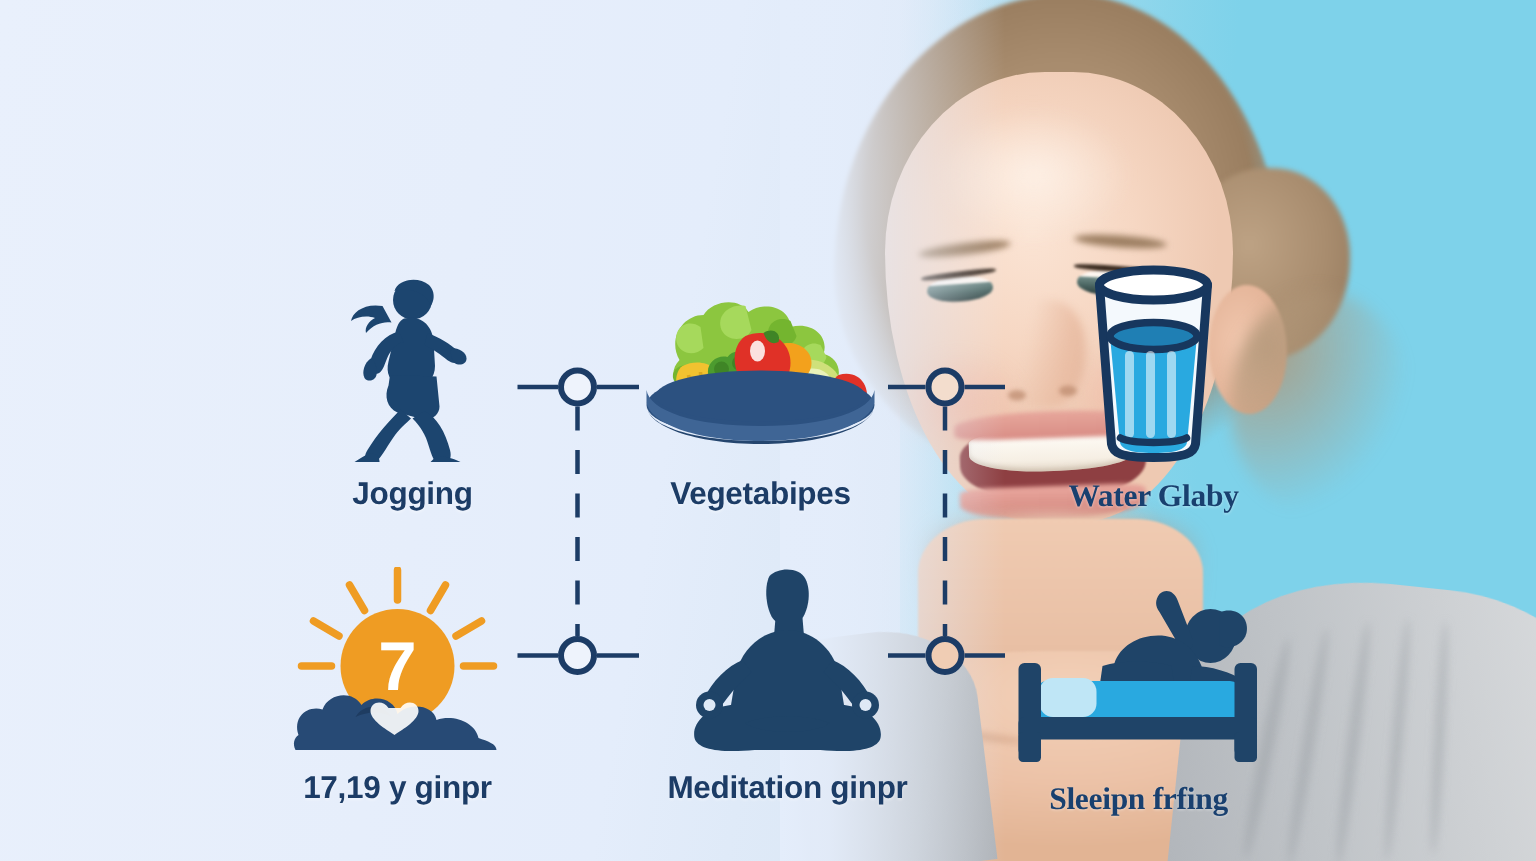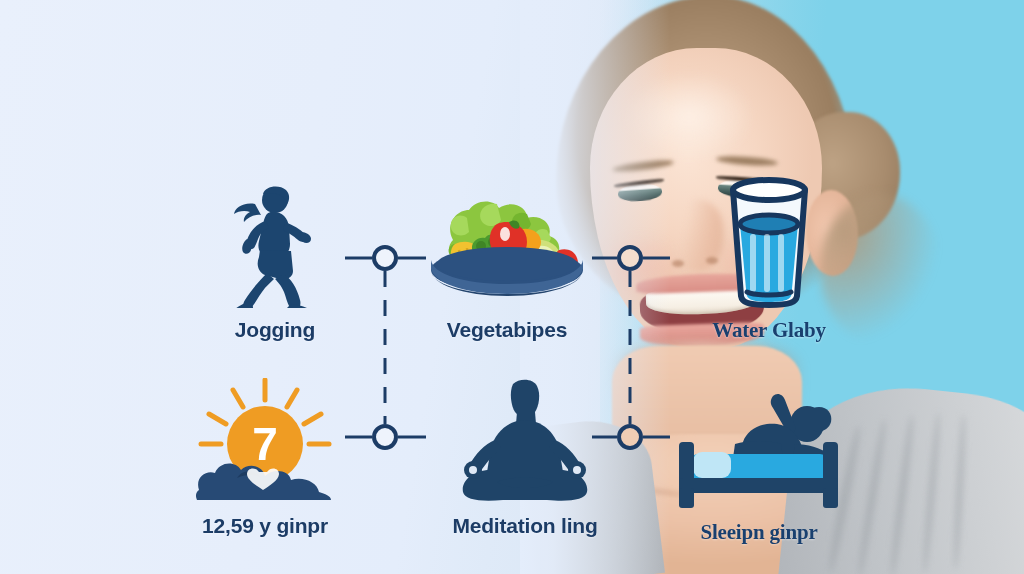--- a/index.html
+++ b/index.html
@@ -443,21 +443,21 @@
           <text x="72" y="82" text-anchor="middle" font-family="Liberation Sans, sans-serif" font-size="46" font-weight="700" fill="#ffffff">7</text>
 
           <g fill="#274a75">
             <path d="M6 112 C2 100 12 92 22 95 C26 84 42 82 48 92 C56 84 70 88 72 98 C80 90 96 92 98 102 C110 98 124 104 126 114 C132 116 138 118 138 122 L4 122 C2 118 3 114 6 112 Z"></path>
             <path d="M44 100 C50 90 64 92 68 100 C62 96 52 96 44 100 Z" fill="#1e3c61"></path>
           </g>
 
           <path d="M66 94 C62 88 54 90 54 96 C54 102 64 108 70 112 C76 108 86 102 86 96 C86 90 78 88 74 94 Z" fill="#ffffff" opacity="0.9"></path>
         </svg>
       </div>
-      <div class="label">12,59 y ginpr</div>
+      <div class="label">17,19 y ginpr</div>
     </div>
 
     <div class="habit h-med">
       <div class="icon-wrap">
         <svg width="136" height="126" viewBox="0 0 136 126">
           <g fill="#1f4468">
 
             <path d="M56 6 C62 0 76 0 80 8 C84 16 82 28 78 34 C74 40 62 40 58 34 C54 28 52 14 56 6 Z"></path>
 
             <path d="M60 34 L78 34 L79 46 L59 46 Z"></path>
@@ -471,21 +471,21 @@
             <path d="M30 92 C14 94 4 104 6 114 C8 122 24 124 46 122 L90 122 C112 124 128 122 130 114 C132 104 122 94 106 92 Z"></path>
             <path d="M40 104 C54 98 82 98 96 104 C86 112 50 112 40 104 Z" fill="#2a5party"></path>
           </g>
 
           <circle cx="16" cy="92" r="9" fill="#1f4468"></circle>
           <circle cx="16" cy="92" r="4" fill="#dfe9f6"></circle>
           <circle cx="120" cy="92" r="9" fill="#1f4468"></circle>
           <circle cx="120" cy="92" r="4" fill="#dfe9f6"></circle>
         </svg>
       </div>
-      <div class="label">Meditation ling</div>
+      <div class="label">Meditation ginpr</div>
     </div>
 
     <div class="habit h-sleep">
       <div class="icon-wrap">
         <svg width="172" height="118" viewBox="0 0 172 118">
 
           <g fill="#1f4468">
 
             <ellipse cx="134" cy="32" rx="17" ry="18"></ellipse>
             <path d="M140 16 C152 12 160 20 158 30 C156 38 146 42 140 38 Z"></path>
@@ -505,17 +505,17 @@
 
           <g fill="#1f4468">
             <rect x="6" y="50" width="15" height="62" rx="4"></rect>
             <rect x="150" y="50" width="15" height="62" rx="4"></rect>
             <rect x="6" y="86" width="159" height="15" rx="4"></rect>
             <rect x="6" y="96" width="15" height="20" rx="3"></rect>
             <rect x="150" y="96" width="15" height="20" rx="3"></rect>
           </g>
         </svg>
       </div>
-      <div class="label">Sleeipn ginpr</div>
+      <div class="label">Sleeipn frfing</div>
     </div>
 
   </div>
 </div>
 
 </body></html>

